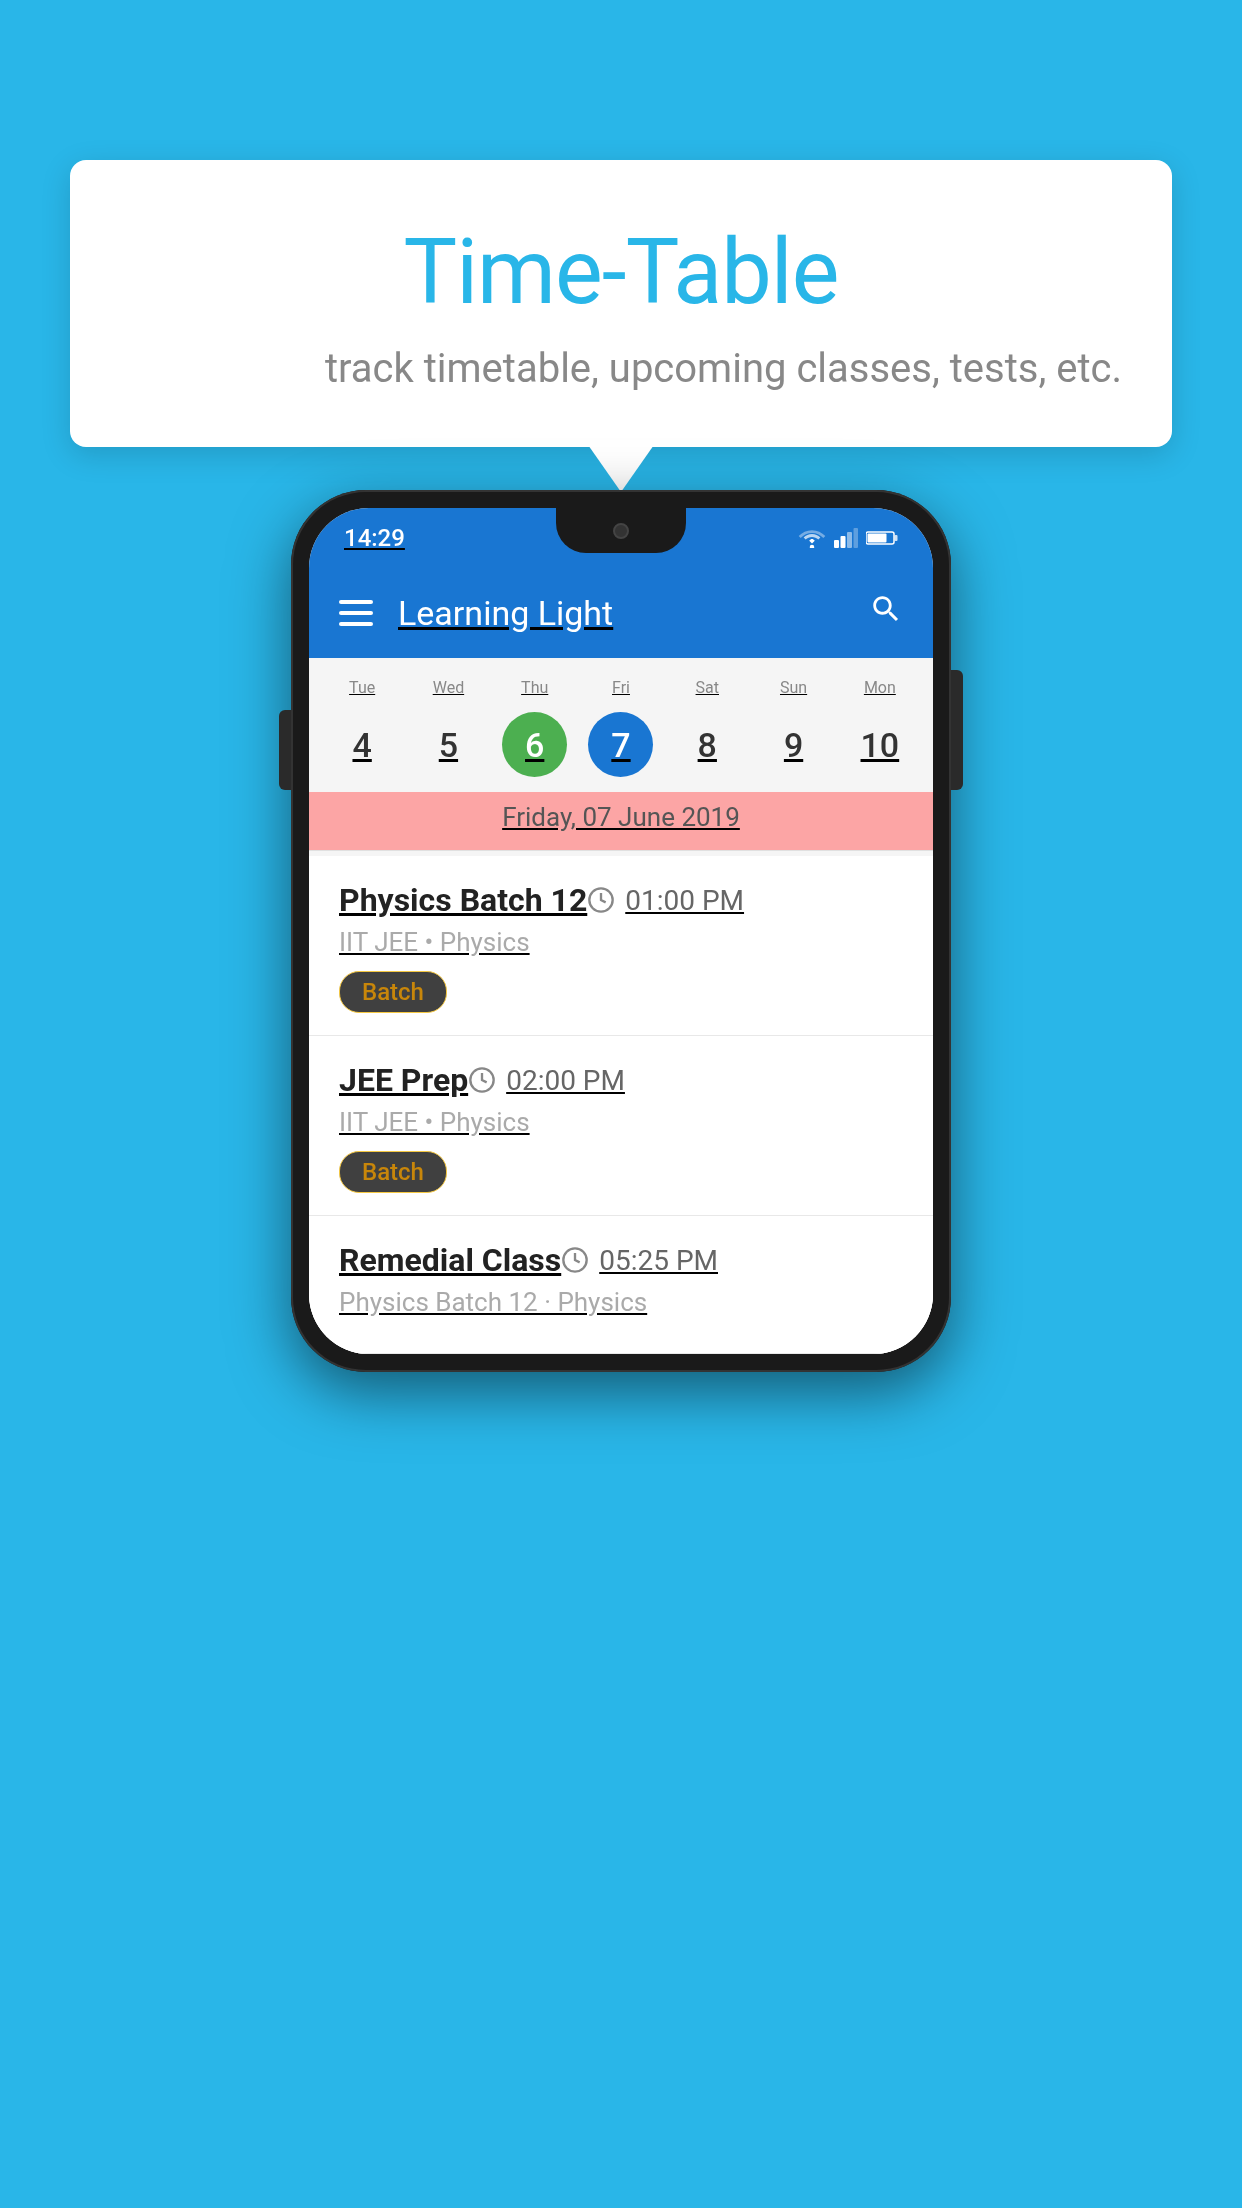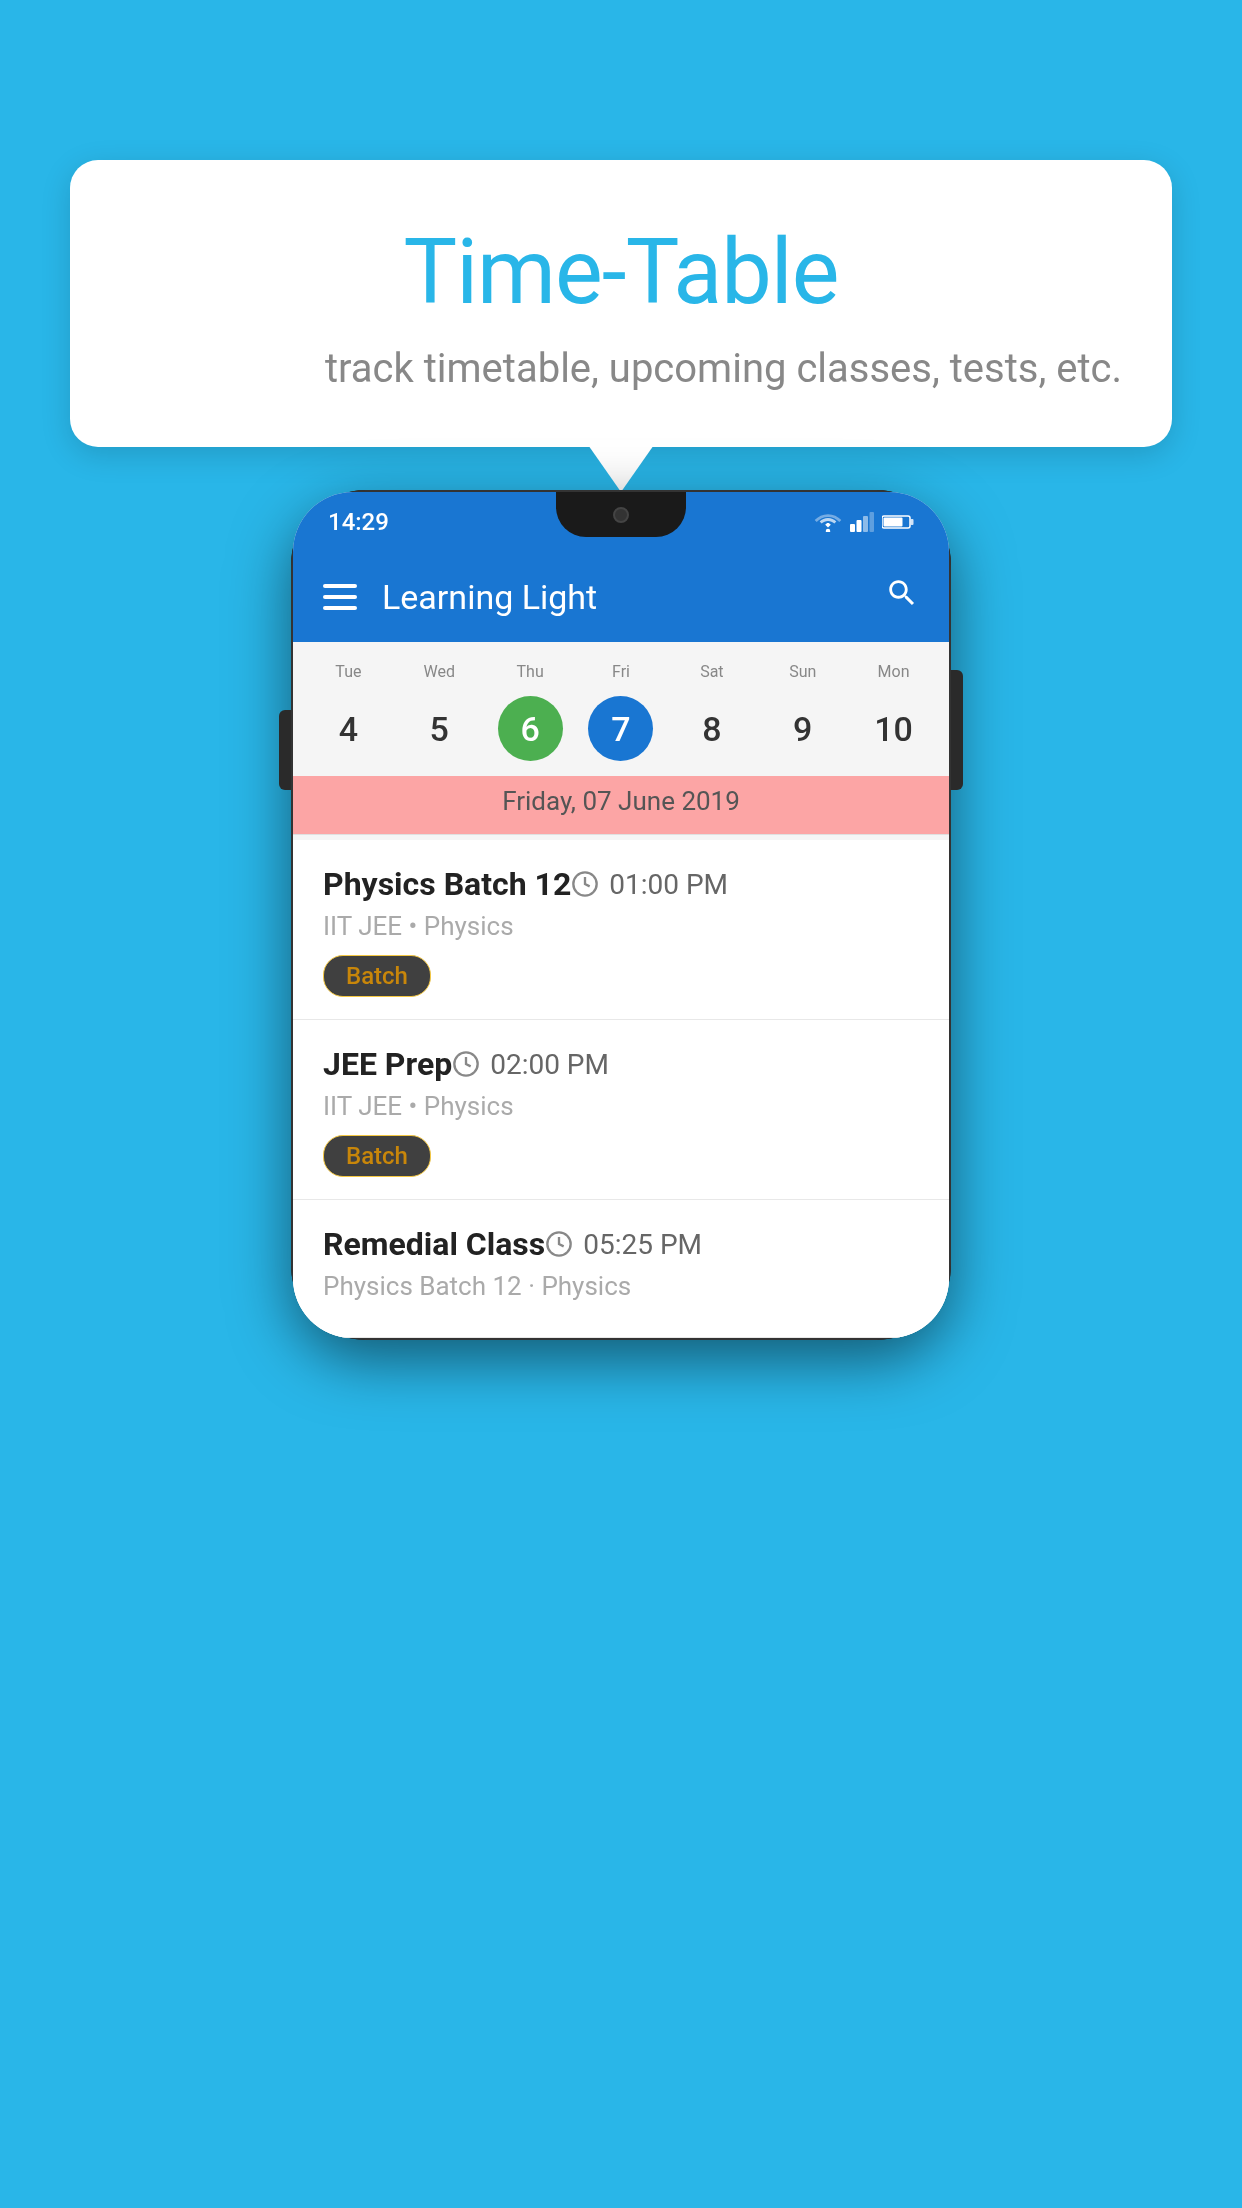--- a/index.html
+++ b/index.html
@@ -14,21 +14,21 @@
       position: relative;
     }
 
     
     .speech-bubble {
       position: absolute;
       top: 160px;
       left: 70px;
       right: 70px;
       background: white;
-      border-radius: 28px;
+      border-radius: 16px;
       padding: 60px 50px 55px;
       box-shadow: 0 8px 30px rgba(0,0,0,0.15);
     }
 
     .speech-bubble::after {
       content: '';
       position: absolute;
       bottom: -45px;
       left: 50%;
       transform: translateX(-50%);
@@ -60,23 +60,24 @@
       position: absolute;
       top: 490px;
       left: 50%;
       transform: translateX(-50%);
       width: 660px;
     }
 
     .phone-outer {
       background: #1a1a1a;
       border-radius: 75px;
-      padding: 2px;
+      padding: 18px;
       box-shadow: 0 20px 60px rgba(0,0,0,0.5), inset 0 0 0 2px #333;
       position: relative;
+      text-decoration: underline;
     }
 
     
     .phone-outer::before {
       content: '';
       position: absolute;
       left: -12px;
       top: 220px;
       width: 12px;
       height: 80px;

